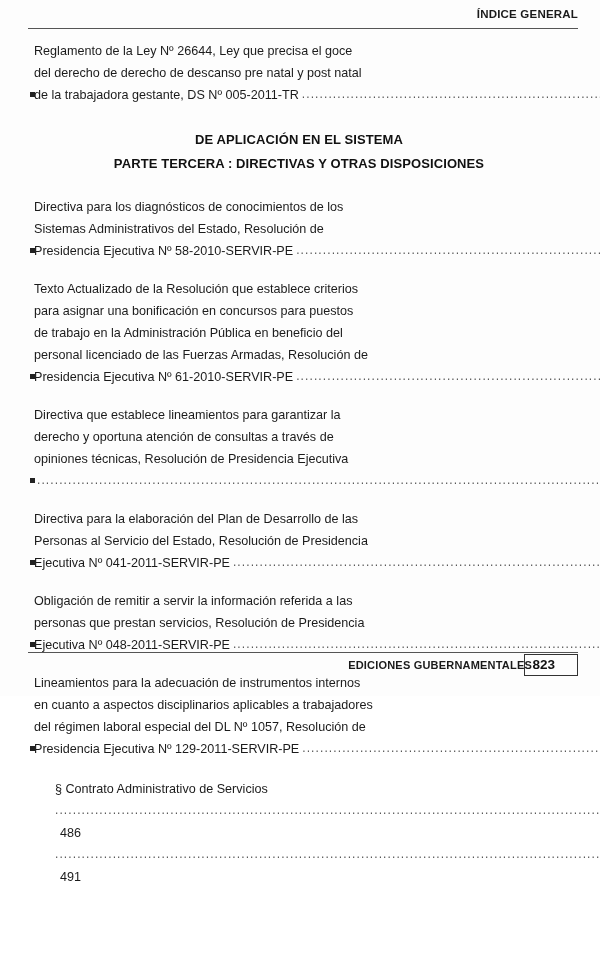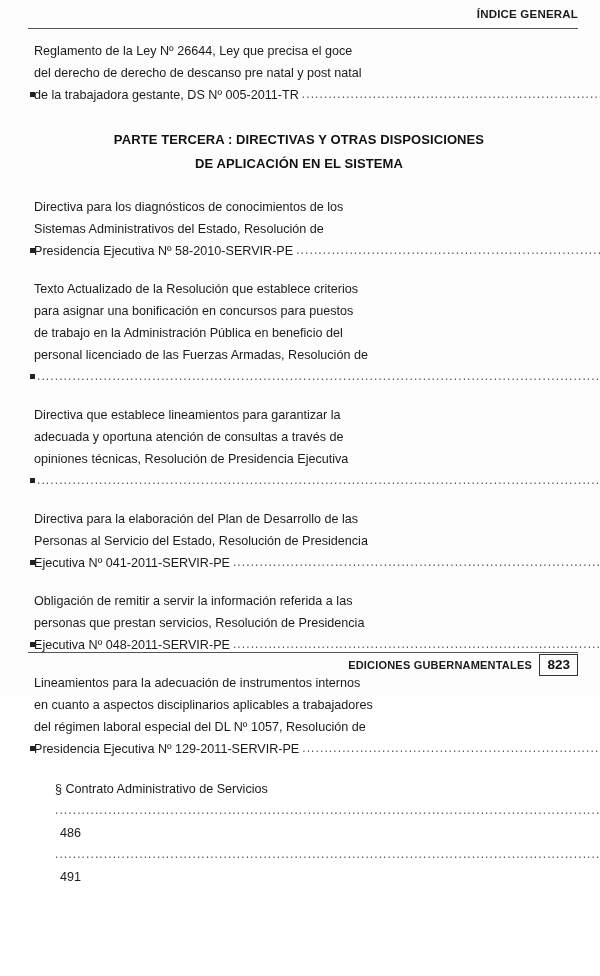--- a/index.html
+++ b/index.html
@@ -192,21 +192,21 @@
     font-weight: bold;
     letter-spacing: 0.2px;
     color: #1a1a1a;
     white-space: nowrap;
   }
   .page-number-box {
     position: absolute;
     right: 0;
     top: 2px;
     border: 1px solid #333;
-    padding: 2px 7px 3px 7px;
+    padding: 2px 22px 3px 7px;
     font-size: 13.5px;
     font-weight: bold;
     color: #111;
     line-height: 15px;
   }
 </style>
 </head>
 <body>
 
 <div class="page">
@@ -230,22 +230,22 @@
             </div>
             <div class="line">
               <span class="txt">de la trabajadora gestante, DS Nº 005-2011-TR</span>
               <span class="dots">............................................................................................................................................................................................................................</span>
             </div>
           </div>
         </div>
       </div>
 
     <div class="part-heading">
+      <div>DE APLICACIÓN EN EL SISTEMA</div>
       <div>PARTE TERCERA : DIRECTIVAS Y OTRAS DISPOSICIONES</div>
-      <div>DE APLICACIÓN EN EL SISTEMA</div>
     </div>
 
 
     <div id="entries-main">
         <div class="entry">
           <div class="bullet"><span class="sq"></span></div>
           <div class="lines">
             <div class="line">
               <span class="txt">Directiva para los diagnósticos de conocimientos de los</span>
             </div>
@@ -267,32 +267,33 @@
             <div class="line">
               <span class="txt">para asignar una bonificación en concursos para puestos</span>
             </div>
             <div class="line">
               <span class="txt">de trabajo en la Administración Pública en beneficio del</span>
             </div>
             <div class="line">
               <span class="txt">personal licenciado de las Fuerzas Armadas, Resolución de</span>
             </div>
             <div class="line">
+              <span class="txt">Presidencia Ejecutiva Nº 61-2010-SERVIR-PE</span>
               <span class="dots">............................................................................................................................................................................................................................</span>
             </div>
           </div>
         </div>
         <div class="entry">
           <div class="bullet"><span class="sq"></span></div>
           <div class="lines">
             <div class="line">
               <span class="txt">Directiva que establece lineamientos para garantizar la</span>
             </div>
             <div class="line">
-              <span class="txt">adecuada y oportuna atención de consultas a través de</span>
+              <span class="txt">derecho y oportuna atención de consultas a través de</span>
             </div>
             <div class="line">
               <span class="txt">opiniones técnicas, Resolución de Presidencia Ejecutiva</span>
             </div>
             <div class="line">
               <span class="dots">............................................................................................................................................................................................................................</span>
             </div>
           </div>
         </div>
         <div class="entry">

